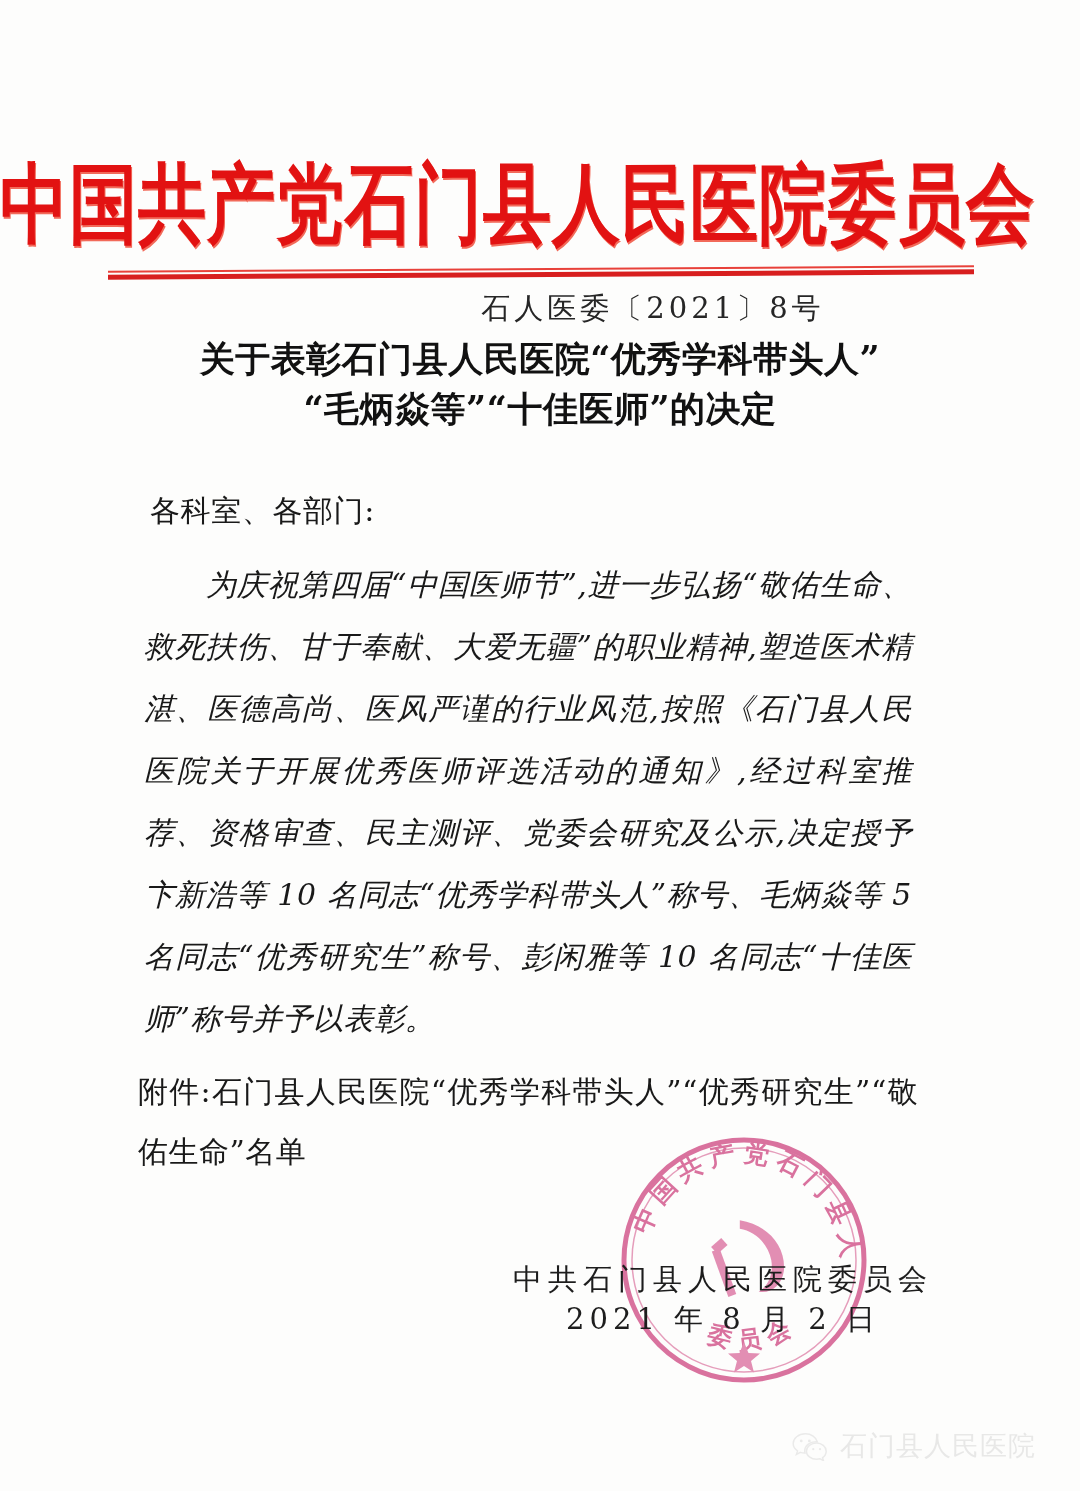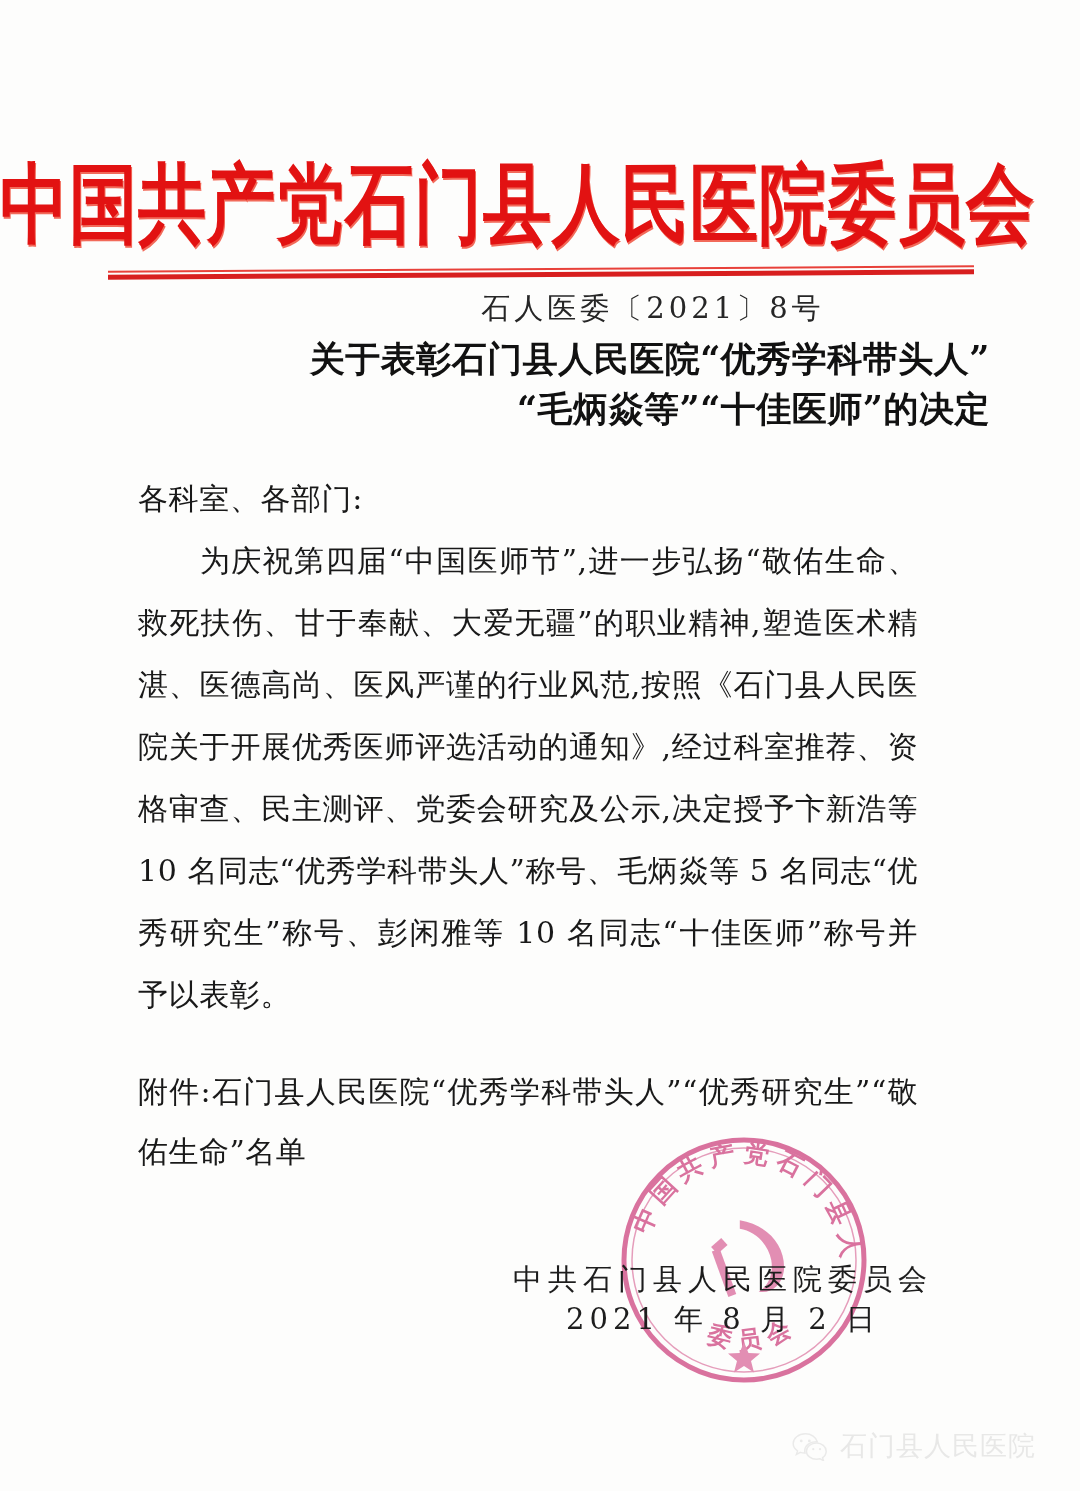--- a/index.html
+++ b/index.html
@@ -80,21 +80,21 @@
     padding-left: 18px;
   }
   .doc-number-inner { padding-left: 190px; }
 
   
   .doc-title {
     position: absolute;
     top: 334px;
     left: 90px;
     width: 900px;
-    text-align: right;
+    text-align: center;
     font-family: "DejaVu Serif", serif;
     font-weight: 700;
     font-size: 35px;
     line-height: 50px;
     color: #111111;
     letter-spacing: 0.5px;
   }
   .doc-title .line2 { display: block; }
 
   
@@ -104,24 +104,25 @@
     left: 138px;
     width: 780px;
     font-family: "DejaVu Serif", serif;
     font-size: 30px;
     line-height: 62px;
     color: #191919;
     letter-spacing: 0.6px;
     text-align: justify;
     text-justify: inter-character;
   }
-  .salutation { margin: 0; }
+  .salutation { margin: 12px; }
   .para {
-    margin: 0;
+    margin: 6px;
     text-indent: 62px;
+    font-style: italic;
   }
   .attachment {
     position: absolute;
     top: 1062px;
     left: 138px;
     width: 780px;
     font-family: "DejaVu Serif", serif;
     font-size: 30px;
     line-height: 60px;
     color: #191919;

